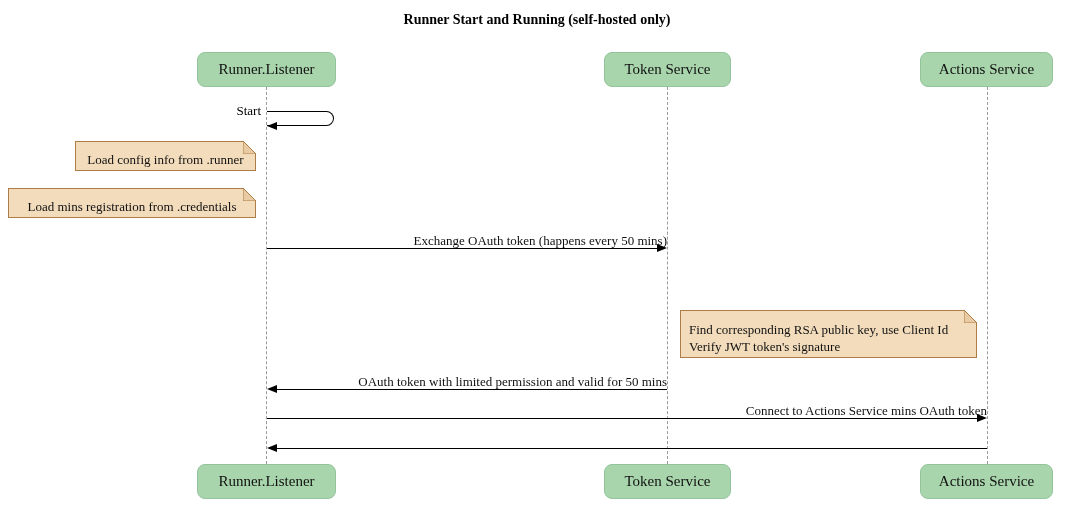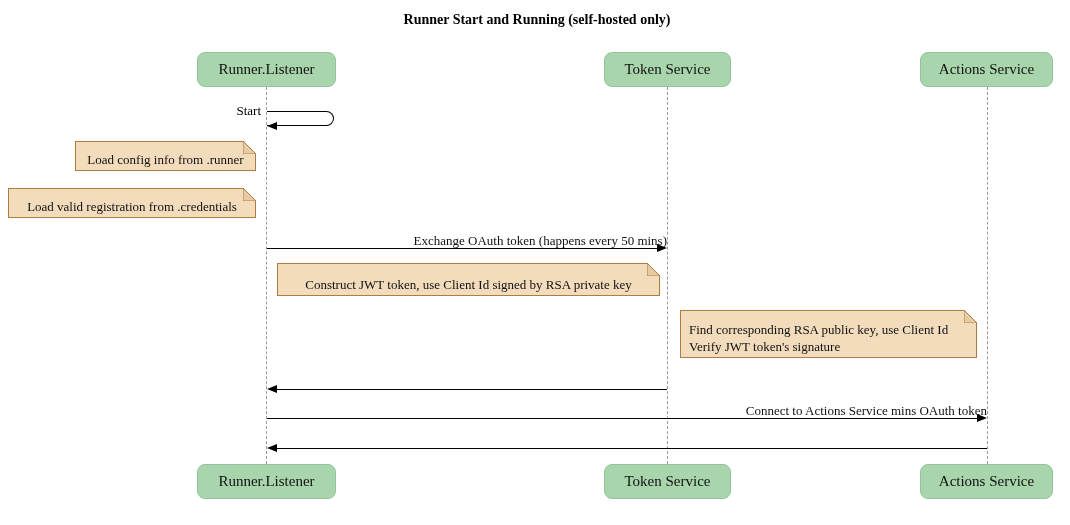--- a/index.html
+++ b/index.html
@@ -73,48 +73,42 @@
 
   <div class="note" style="left:75px;top:141px;width:181px;height:30px;align-items:center;">
     <span>Load config info from .runner</span>
     <svg class="fold" width="13" height="13">
       <polygon points="0,0 13,0 13,13" fill="#ffffff"></polygon>
       <polygon points="0,0 0,13 13,13" fill="#E8CBA3" stroke="#AD7D45" stroke-width="1"></polygon>
     </svg>
   </div>
 
   <div class="note" style="left:8px;top:188px;width:248px;height:30px;align-items:center;">
-    <span>Load valid registration from .credentials</span>
+    <span>Load mins registration from .credentials</span>
     <svg class="fold" width="13" height="13">
       <polygon points="0,0 13,0 13,13" fill="#ffffff"></polygon>
       <polygon points="0,0 0,13 13,13" fill="#E8CBA3" stroke="#AD7D45" stroke-width="1"></polygon>
     </svg>
   </div>
 
   <div class="msg-label" style="left:267px;top:233px;width:400px;">Exchange OAuth token (happens every 50 mins)</div>
   <div class="msg-line" style="left:267px;top:248px;width:392px;"></div>
   <div class="head right" style="left:657px;top:244px;"></div>
 
-  <div class="note" style="left:277px;top:263px;width:383px;height:33px;align-items:center;">
-    <span>Construct JWT token, use Client Id signed by RSA private key</span>
-    <svg class="fold" width="13" height="13">
-      <polygon points="0,0 13,0 13,13" fill="#ffffff"></polygon>
-      <polygon points="0,0 0,13 13,13" fill="#E8CBA3" stroke="#AD7D45" stroke-width="1"></polygon>
-    </svg>
-  </div>
 
   <div class="note" style="left:680px;top:310px;width:297px;height:48px;align-items:flex-start;line-height:17px;">
     <span>Find corresponding RSA public key, use Client Id</span>
     <span>Verify JWT token's signature</span>
     <svg class="fold" width="13" height="13">
       <polygon points="0,0 13,0 13,13" fill="#ffffff"></polygon>
       <polygon points="0,0 0,13 13,13" fill="#E8CBA3" stroke="#AD7D45" stroke-width="1"></polygon>
     </svg>
   </div>
 
+  <div class="msg-label" style="left:267px;top:374px;width:400px;">OAuth token with limited permission and valid for 50 mins</div>
   <div class="msg-line" style="left:275px;top:389px;width:392px;"></div>
   <div class="head left" style="left:267px;top:385px;"></div>
 
   <div class="msg-label" style="left:267px;top:403px;width:720px;">Connect to Actions Service mins OAuth token</div>
   <div class="msg-line" style="left:267px;top:418px;width:712px;"></div>
   <div class="head right" style="left:977px;top:414px;"></div>
 
   <div class="msg-line" style="left:275px;top:448px;width:712px;"></div>
   <div class="head left" style="left:267px;top:444px;"></div>
 

